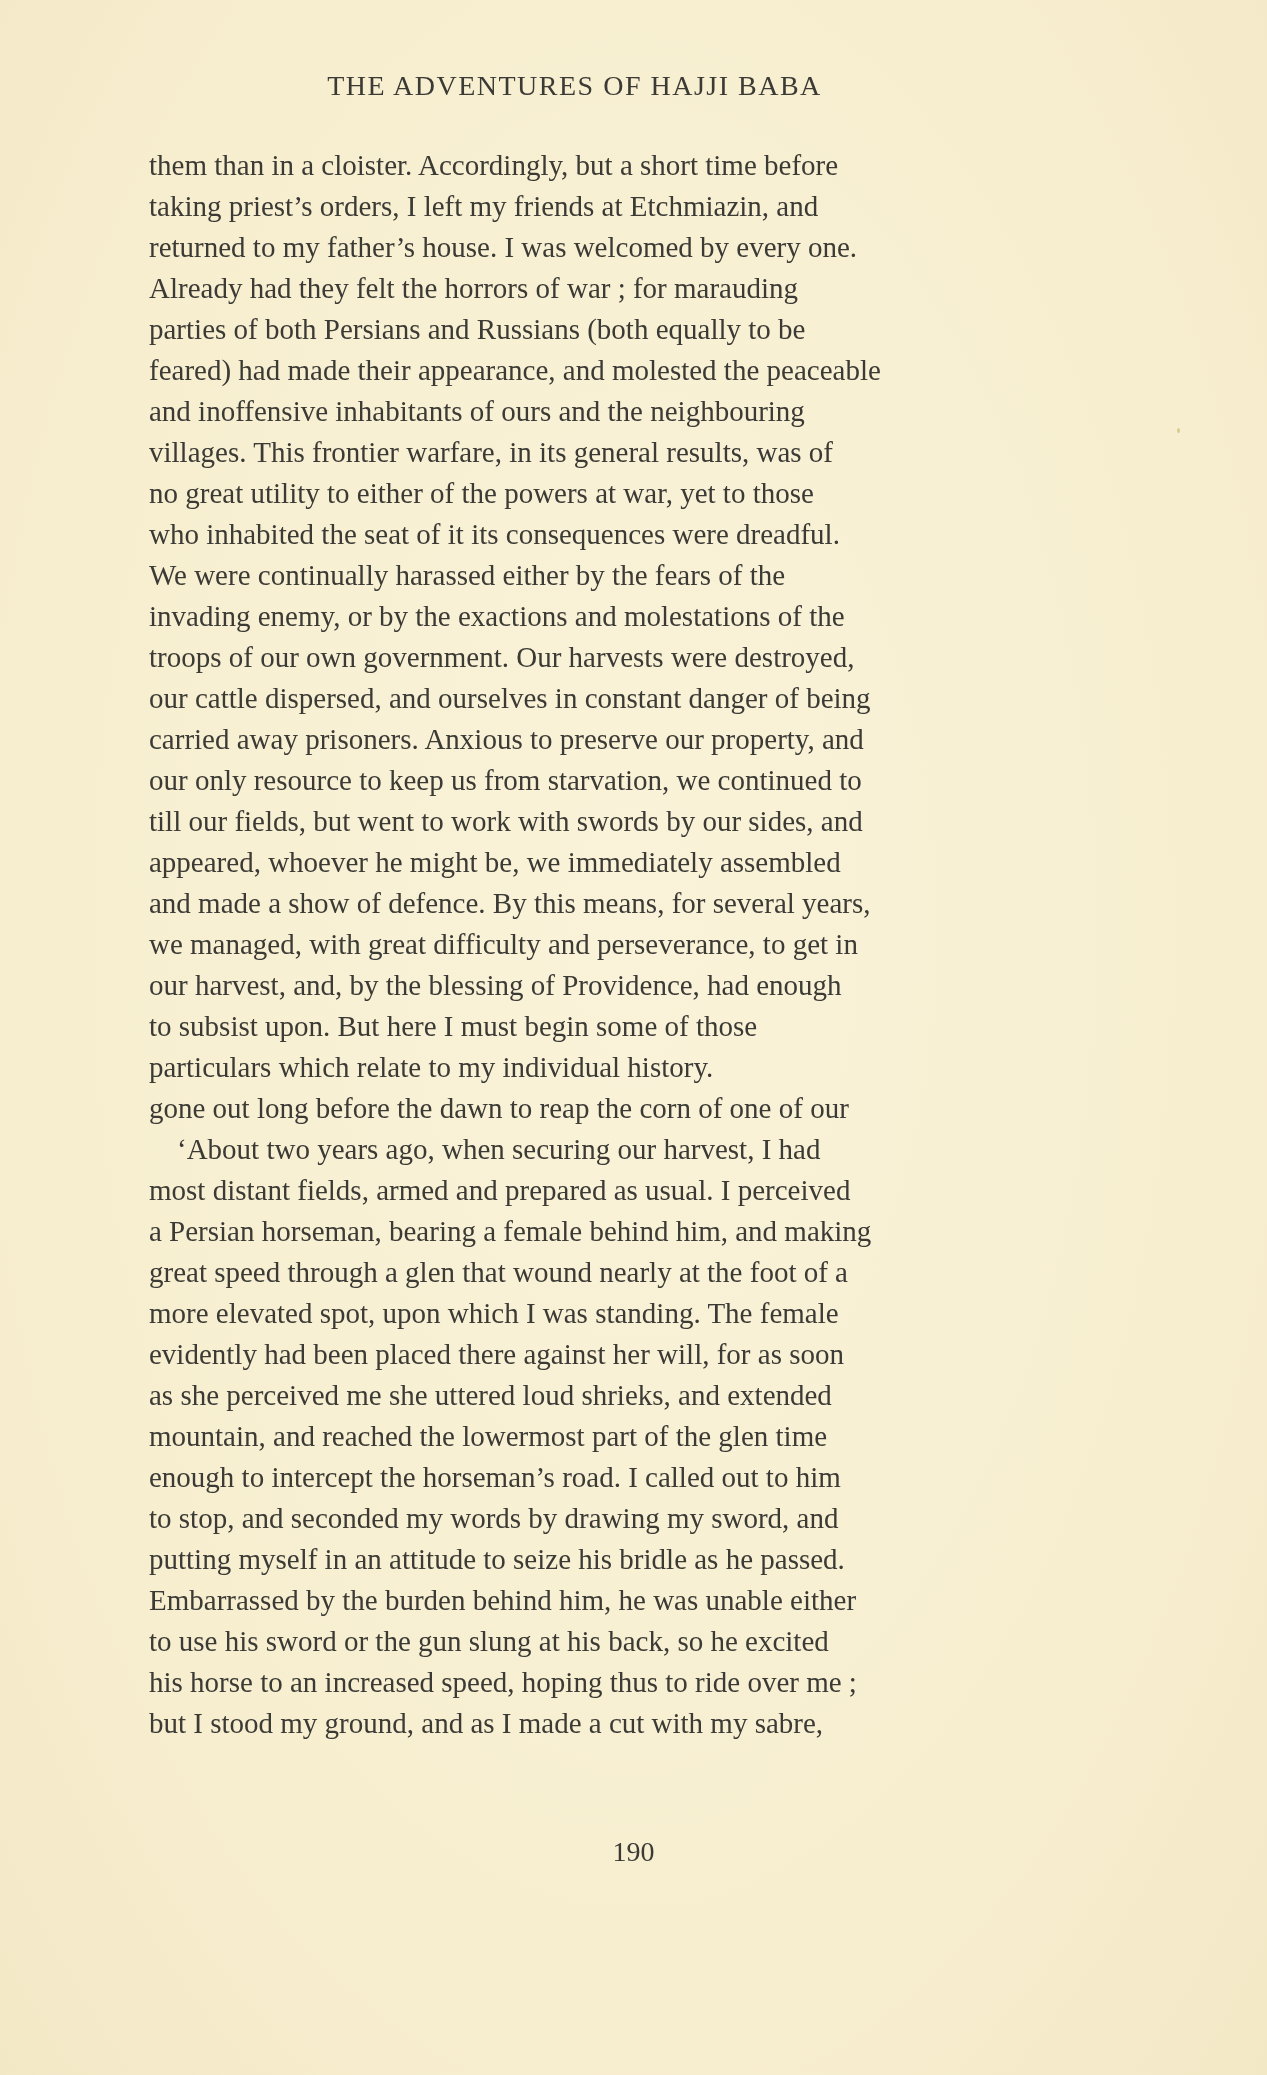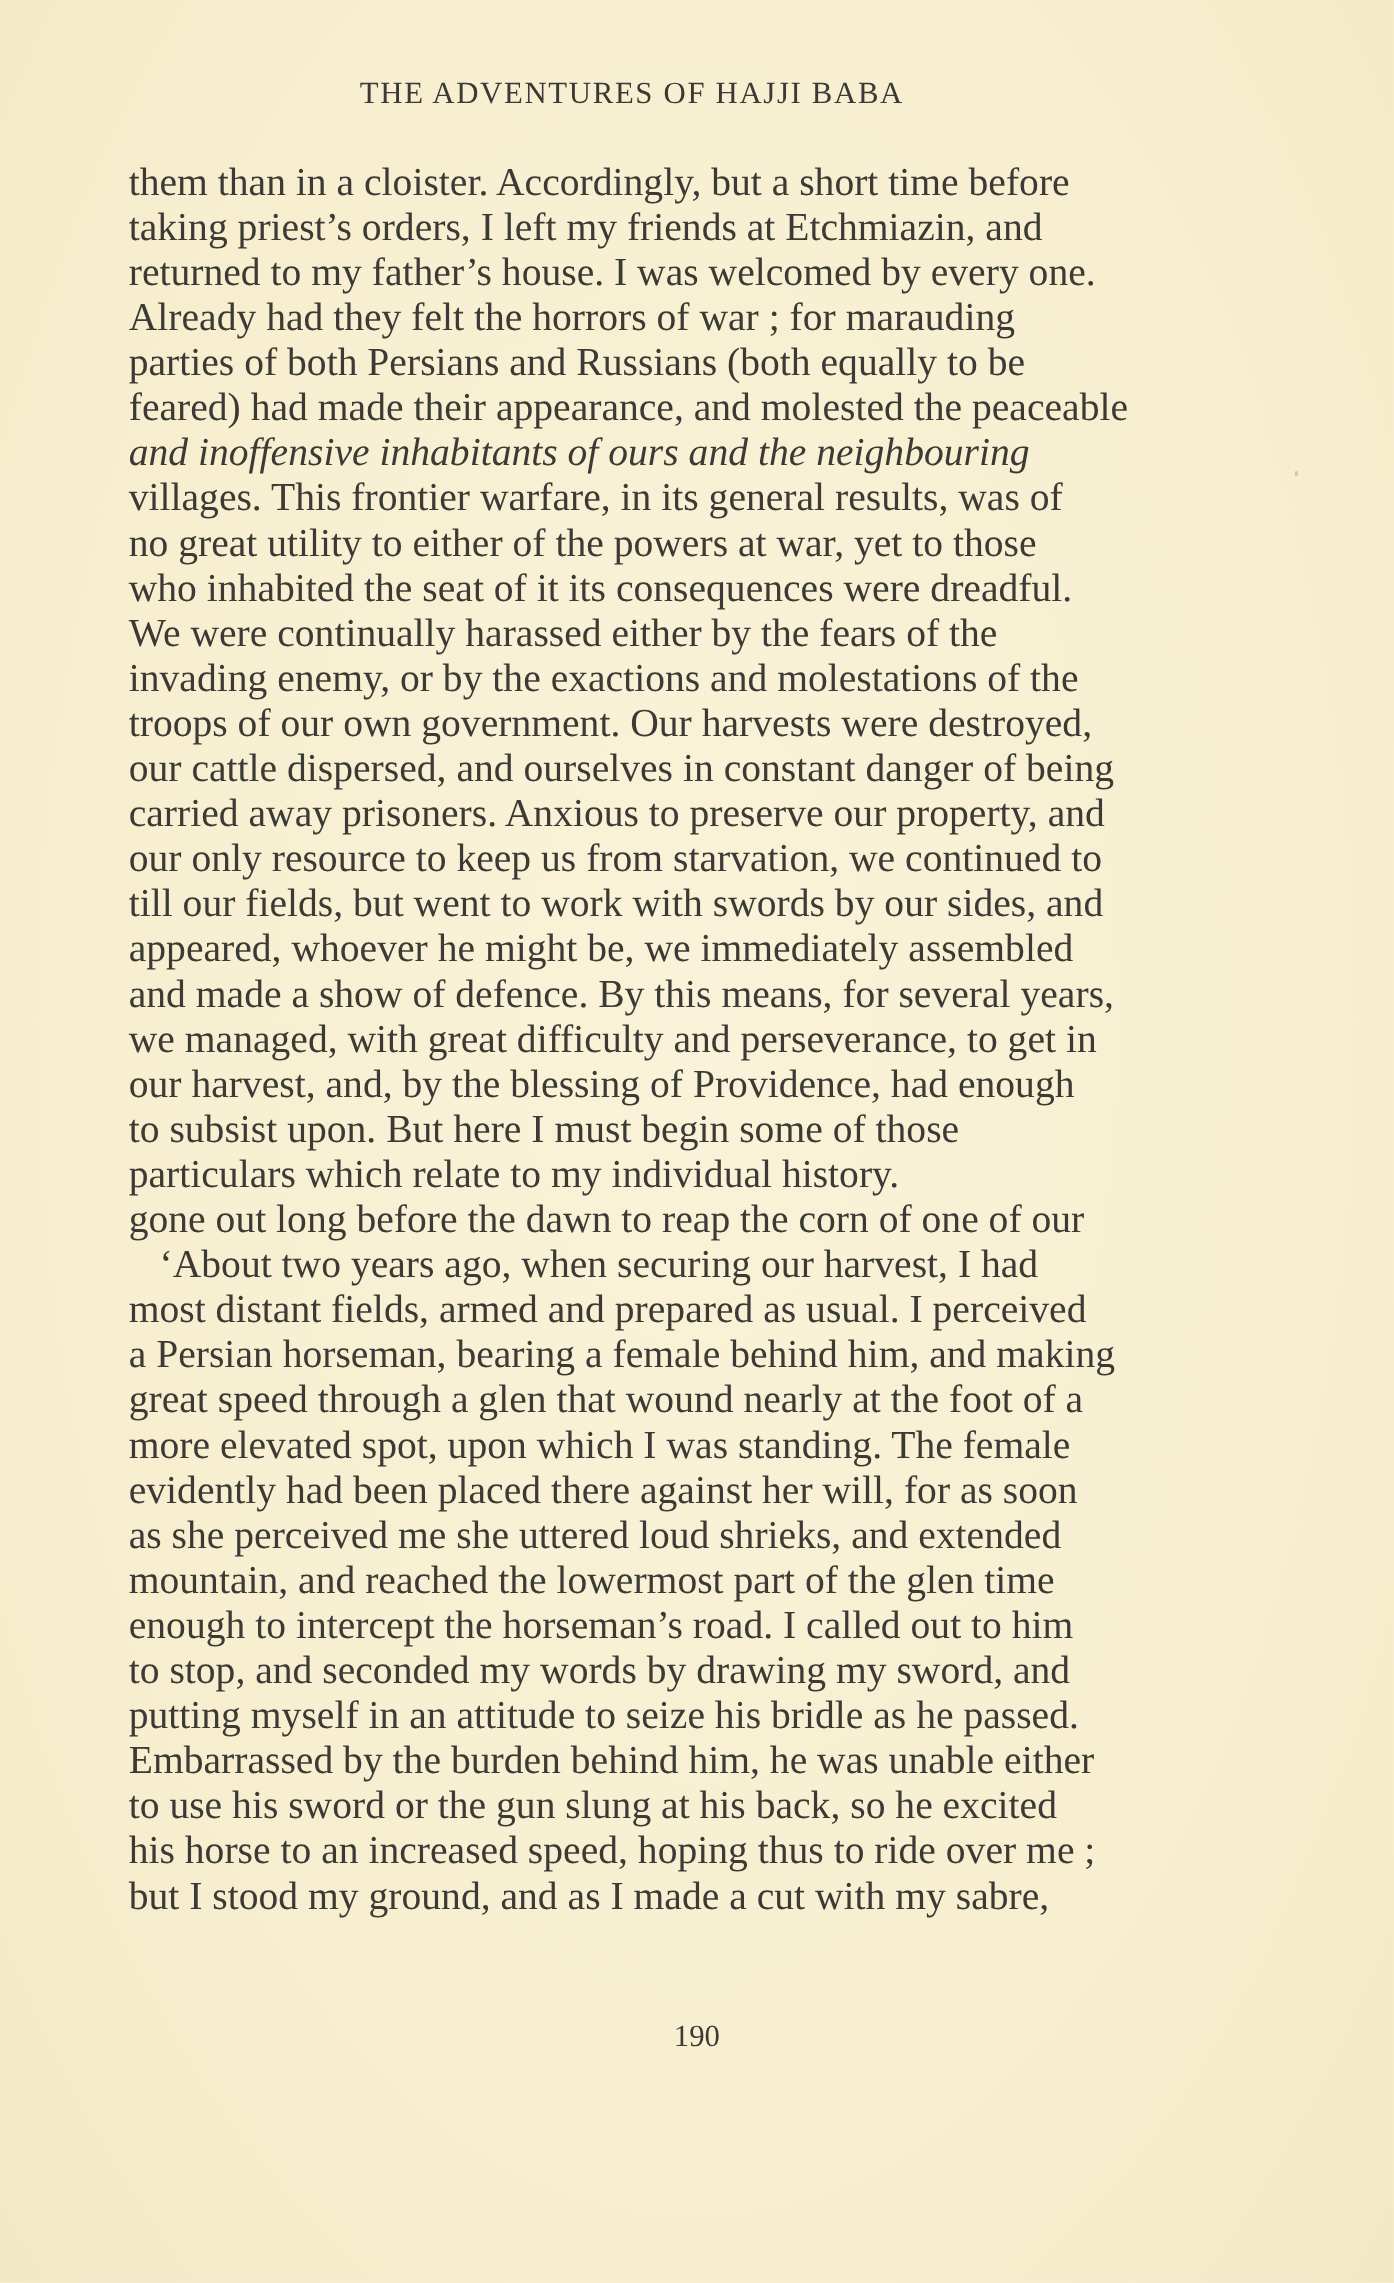--- a/index.html
+++ b/index.html
@@ -14,22 +14,22 @@
   .header {
     position: absolute; left: 0; width: 1149px; top: 66px;
     text-align: center; font-size: 28px; letter-spacing: 1.5px;
     line-height: 40px;
   }
   .body {
     position: absolute; left: 117px; width: 1016px; top: 145px;
   }
   .line {
     display: block; height: 41px; line-height: 41px;
-    font-size: 36px; text-align: justify; text-align-last: justify;
-    white-space: nowrap; overflow: visible;
+    font-size: 29px; text-align: justify; text-align-last: justify;
+    white-space: nowrap; overflow: visible; margin-left: 32px;
   }
   .line.last { text-align-last: left; }
   .line.indent { padding-left: 28px; }
   .folio {
     position: absolute; left: 0; width: 1267px; top: 1832px;
     text-align: center; font-size: 28px; line-height: 40px;
   }
   .speck { position: absolute; width: 3px; height: 5px; background: #d9c98f; border-radius: 50%; }
 </style>
 </head>
@@ -37,21 +37,21 @@
 
 <div class="header">THE ADVENTURES OF HAJJI BABA</div>
 
 <div class="body">
   <span class="line" style="word-spacing: 0px; text-align: left; text-align-last: left;"><span style="white-space: nowrap;">them than in a cloister.  Accordingly, but a short time before</span></span>
   <span class="line" style="word-spacing: 0px; text-align: left; text-align-last: left;"><span style="white-space: nowrap;">taking priest’s orders, I left my friends at Etchmiazin, and</span></span>
   <span class="line" style="word-spacing: 0px; text-align: left; text-align-last: left;"><span style="white-space: nowrap;">returned to my father’s house.  I was welcomed by every one.</span></span>
   <span class="line" style="word-spacing: 0px; text-align: left; text-align-last: left;"><span style="white-space: nowrap;">Already had they felt the horrors of war ; for marauding</span></span>
   <span class="line" style="word-spacing: 0px; text-align: left; text-align-last: left;"><span style="white-space: nowrap;">parties of both Persians and Russians (both equally to be</span></span>
   <span class="line" style="word-spacing: 0px; text-align: left; text-align-last: left;"><span style="white-space: nowrap;">feared) had made their appearance, and molested the peaceable</span></span>
-  <span class="line" style="word-spacing: 0px; text-align: left; text-align-last: left; font-style: italic;"><span style="white-space: nowrap;">and inoffensive inhabitants of ours and the neighbouring</span></span>
+  <span class="line" style="word-spacing: 0px; text-align: left; text-align-last: left;"><span style="white-space: nowrap;">and inoffensive inhabitants of ours and the neighbouring</span></span>
   <span class="line" style="word-spacing: 0px; text-align: left; text-align-last: left;"><span style="white-space: nowrap;">villages.  This frontier warfare, in its general results, was of</span></span>
   <span class="line" style="word-spacing: 0px; text-align: left; text-align-last: left;"><span style="white-space: nowrap;">no great utility to either of the powers at war, yet to those</span></span>
   <span class="line" style="word-spacing: 0px; text-align: left; text-align-last: left;"><span style="white-space: nowrap;">who inhabited the seat of it its consequences were dreadful.</span></span>
   <span class="line" style="word-spacing: 0px; text-align: left; text-align-last: left;"><span style="white-space: nowrap;">We were continually harassed either by the fears of the</span></span>
   <span class="line" style="word-spacing: 0px; text-align: right; text-align-last: left;"><span style="white-space: nowrap;">invading enemy, or by the exactions and molestations of the</span></span>
   <span class="line" style="word-spacing: 0px; text-align: left; text-align-last: left;"><span style="white-space: nowrap;">troops of our own government.  Our harvests were destroyed,</span></span>
   <span class="line" style="word-spacing: 0px; text-align: left; text-align-last: left;"><span style="white-space: nowrap;">our cattle dispersed, and ourselves in constant danger of being</span></span>
   <span class="line" style="word-spacing: 0px; text-align: left; text-align-last: left;"><span style="white-space: nowrap;">carried away prisoners.  Anxious to preserve our property, and</span></span>
   <span class="line" style="word-spacing: 0px; text-align: left; text-align-last: left;"><span style="white-space: nowrap;">our only resource to keep us from starvation, we continued to</span></span>
   <span class="line" style="word-spacing: 0px; text-align: left; text-align-last: left;"><span style="white-space: nowrap;">till our fields, but went to work with swords by our sides, and</span></span>

